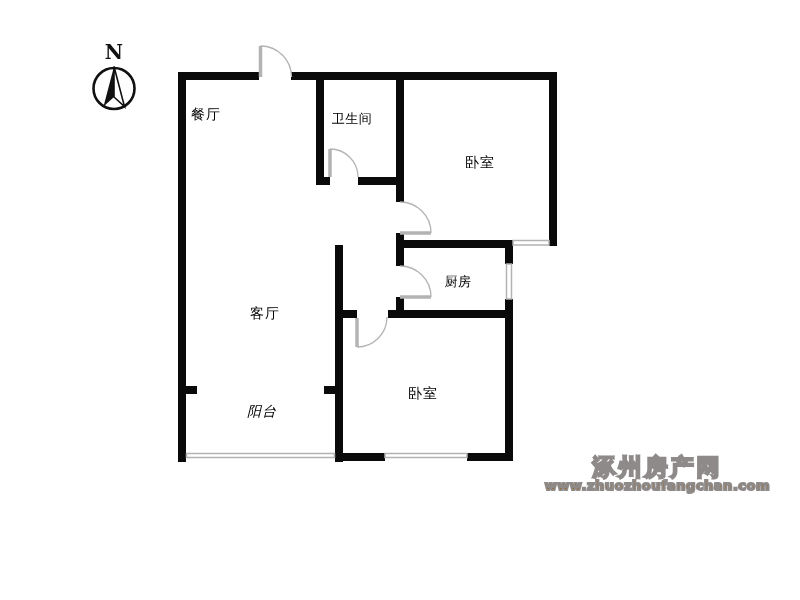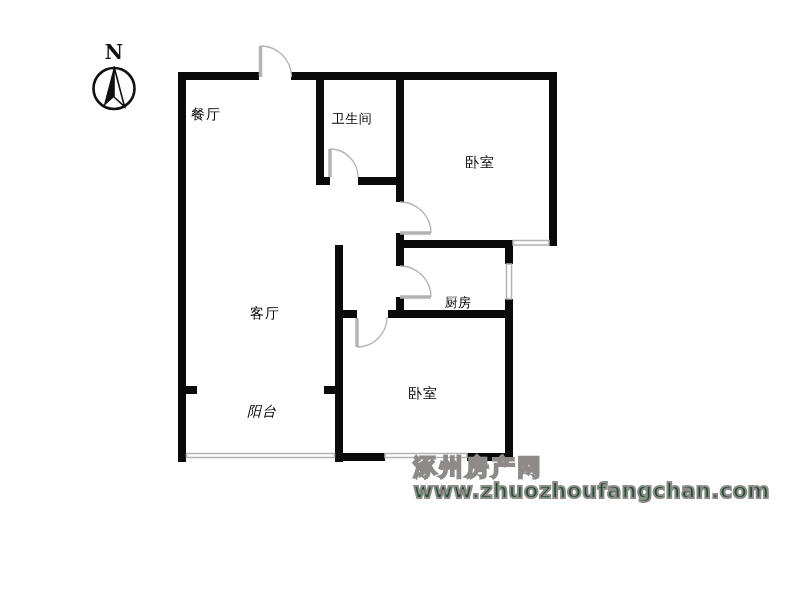--- a/index.html
+++ b/index.html
@@ -30,38 +30,38 @@
     font-weight: 700;
     font-size: 20px;
     color: #111111;
   }
   .watermark {
     position: absolute;
     right: 30px;
     top: 455px;
     display: flex;
     flex-direction: column;
-    align-items: flex-start;
+    align-items: center;
     pointer-events: none;
   }
   .wm-name {
     font-size: 23px;
     font-weight: 700;
     letter-spacing: 3px;
     color: #ffffff;
     -webkit-text-stroke: 2.2px #8f8a8a;
     text-shadow: 0 0 1px #c9c5c4;
     line-height: 1.05;
     font-family: "DejaVu Sans", sans-serif;
   }
   .wm-url {
-    font-size: 21px;
+    font-size: 13px;
     font-weight: 700;
     letter-spacing: 0.5px;
-    color: #14532d;
+    color: #a16207;
     -webkit-text-stroke: 2px #8f8a8a;
     text-shadow: 0 0 1px #c9c5c4;
     line-height: 1.15;
     font-family: "DejaVu Sans", sans-serif;
   }
 </style>
 </head>
 <body>
 
 <div class="canvas">
@@ -141,21 +141,21 @@
       <polygon points="114,66.5 103.5,106.5 114,97" fill="#111111"></polygon>
       <polygon points="114,66.5 124.5,106.5 114,97" fill="#ffffff" stroke="#111111" stroke-width="1.6"></polygon>
     </g>
   </svg>
 
   <div class="north-n">N</div>
 
   <div class="room-label" style="left:206px; top:115px;">餐厅</div>
   <div class="room-label small" style="left:352px; top:119px;">卫生间</div>
   <div class="room-label" style="left:480px; top:163px;">卧室</div>
-  <div class="room-label small" style="left:458px; top:282px;margin-top:21px;">厨房</div>
+  <div class="room-label small" style="left:458px; top:282px;">厨房</div>
   <div class="room-label" style="left:265px; top:314px;">客厅</div>
   <div class="room-label" style="left:262px; top:412px;font-style:italic;">阳台</div>
   <div class="room-label" style="left:423px; top:394px;">卧室</div>
 
   <div class="watermark">
     <div class="wm-name">涿州房产网</div>
     <div class="wm-url">www.zhuozhoufangchan.com</div>
   </div>
 
 </div>

